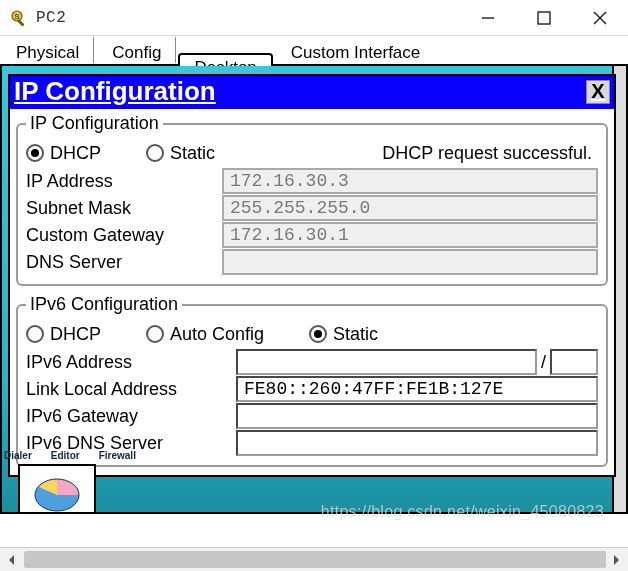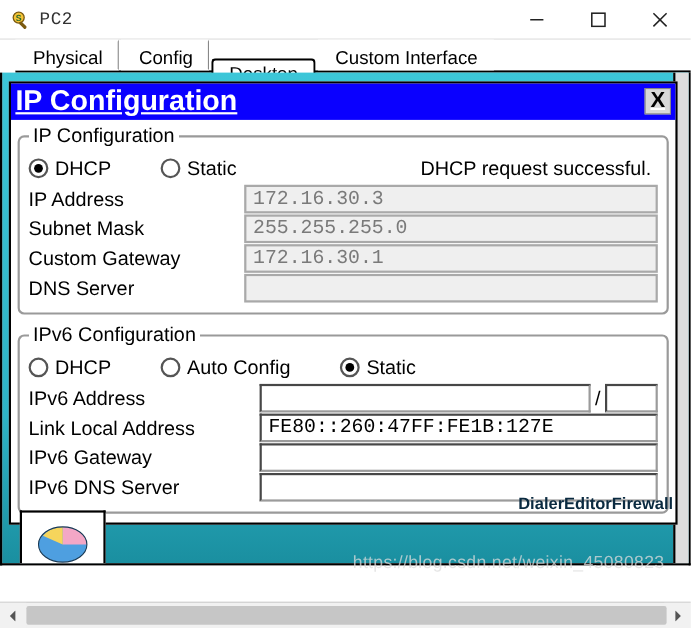--- a/index.html
+++ b/index.html
@@ -34,21 +34,20 @@
     color: #222;
   }
   .titlebar .winbtn svg { display:block; }
 
   
   .tabs {
     display: flex;
     border-bottom: 2px solid #000;
     height: 30px;
     font-size: 17px;
-    margin-left: 14px;
   }
   .tabs .tab {
     padding: 3px 14px 0 14px;
     border: 2px solid #000;
     border-bottom: none;
     margin-right: 2px;
     background: #fff;
     position: relative;
     top: 17px;
     border-top-left-radius: 4px;
@@ -182,24 +181,25 @@
 
   
   .bottom-thumbs {
     position: absolute;
     left: 2px; right: 14px; bottom: 0;
     height: 62px;
     overflow: hidden;
   }
   .thumb-labels {
     display: flex;
-    justify-content: flex-end;
+    justify-content: flex-start;
     font-weight: bold;
     color: #0a2a40;
-    font-size: 15px;
+    font-size: 10px;
+    gap: 19px;
   }
   .thumb {
     position: absolute;
     left: 14px; bottom: -4px;
     width: 78px; height: 52px;
     background: #fff;
     border: 2px solid #000;
     border-bottom: none;
     display:flex; align-items:center; justify-content:center;
   }

